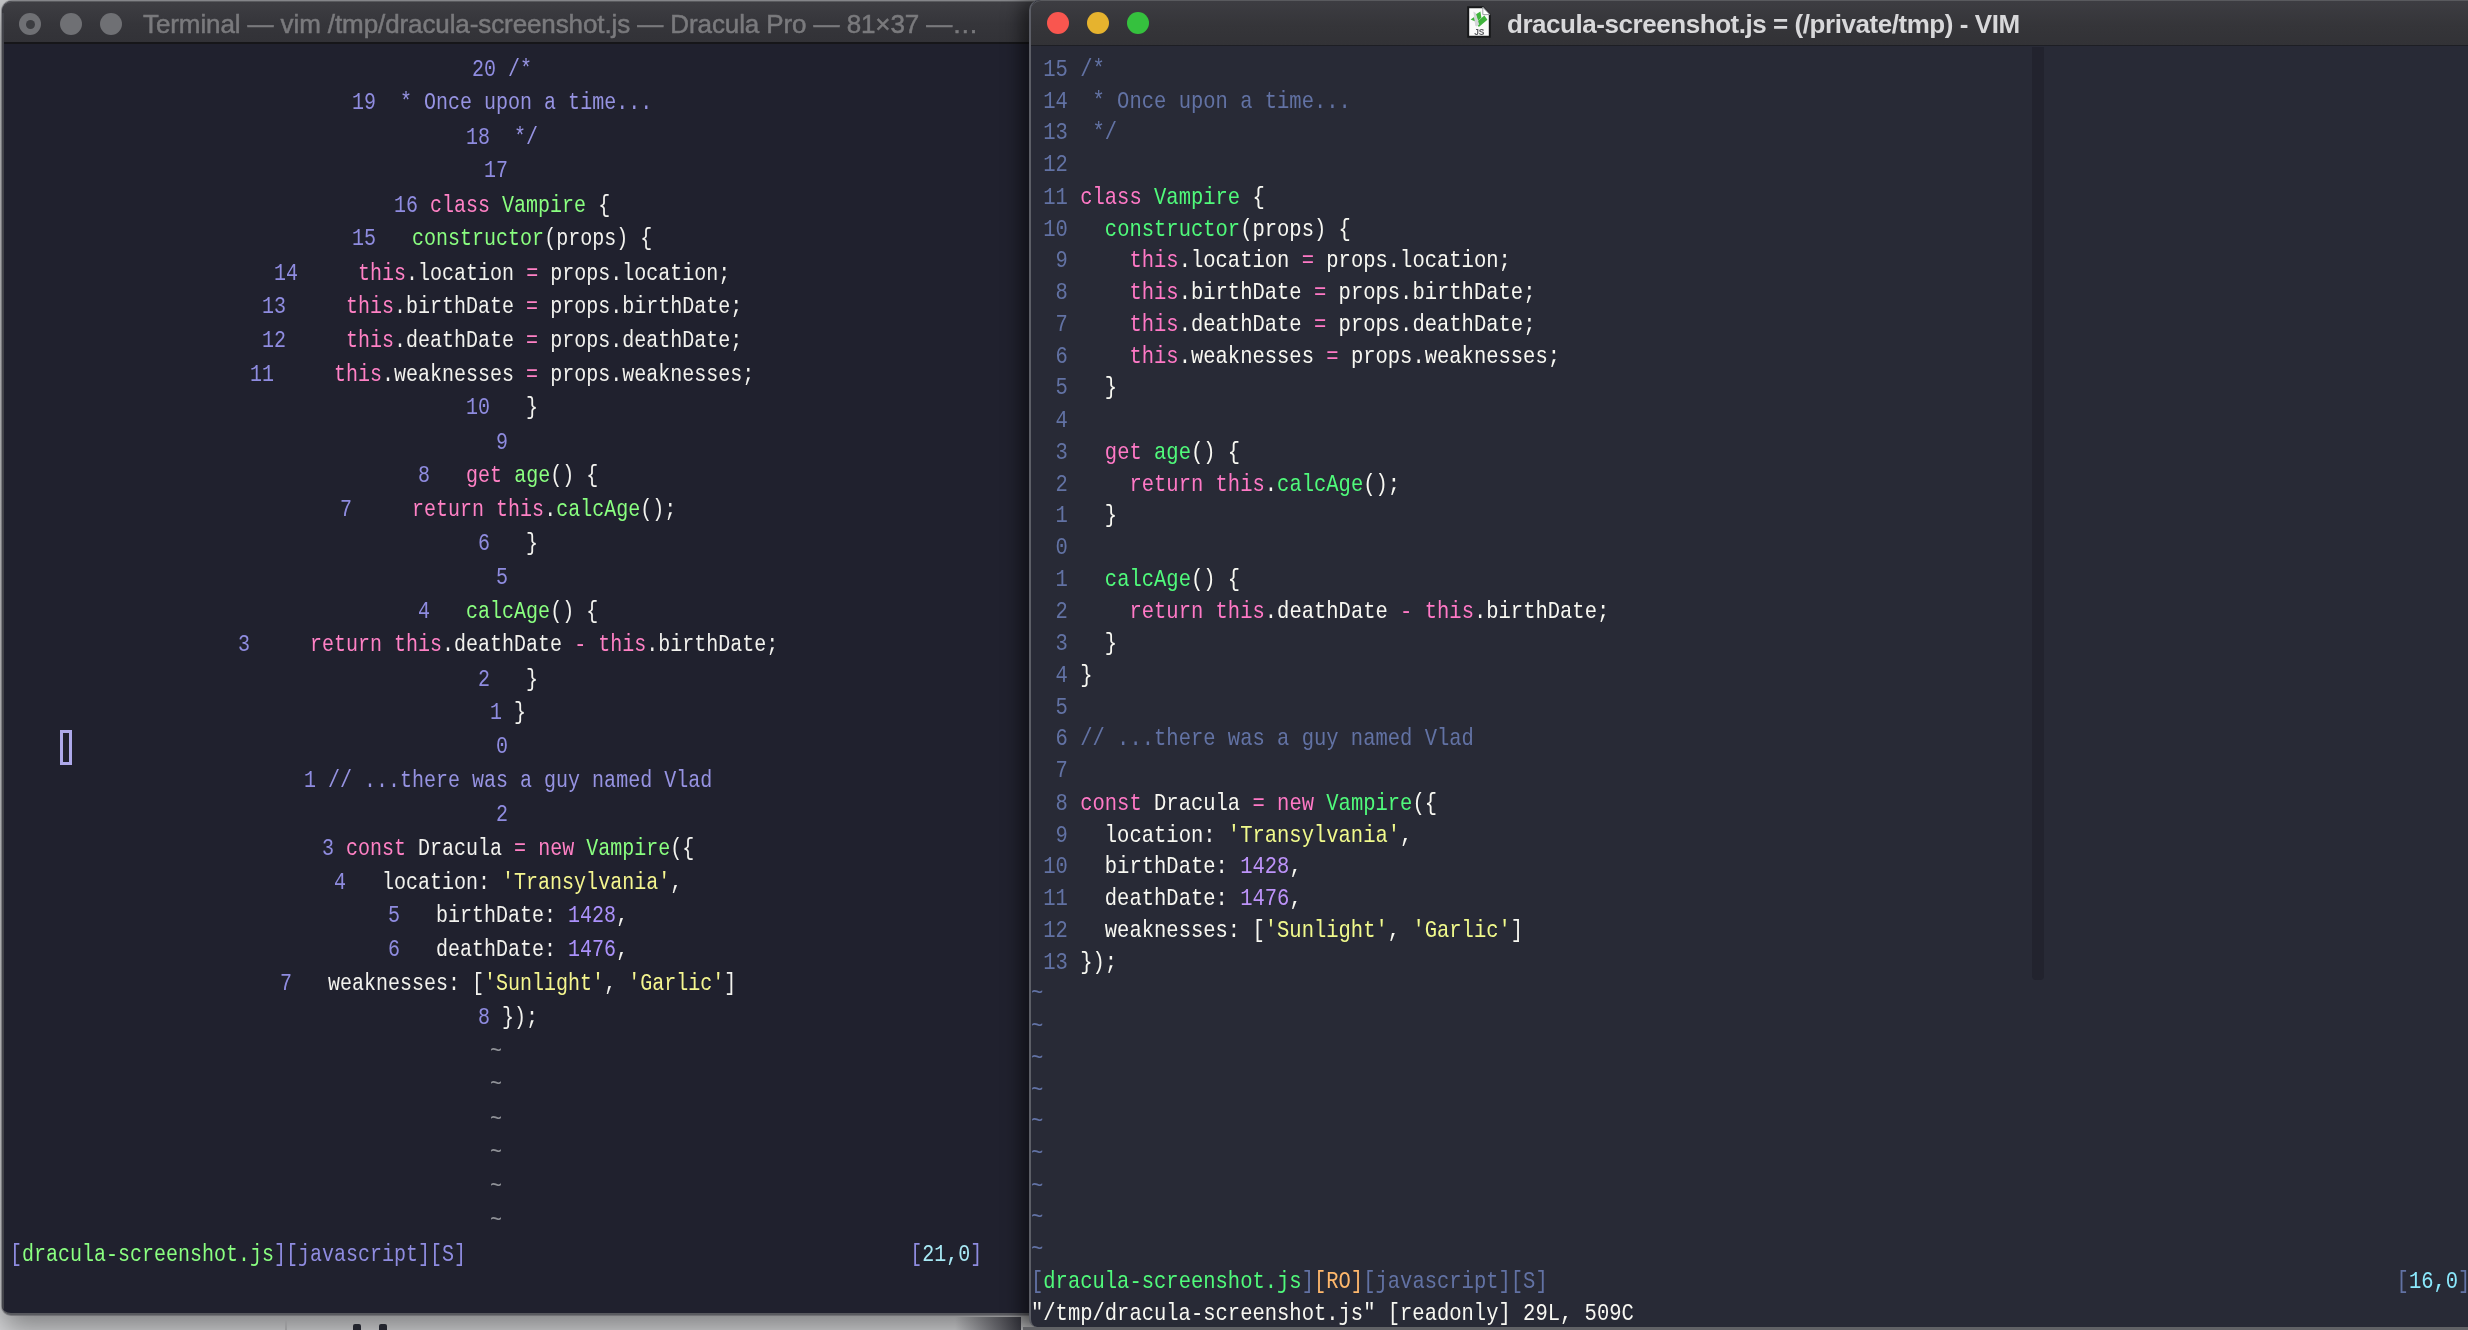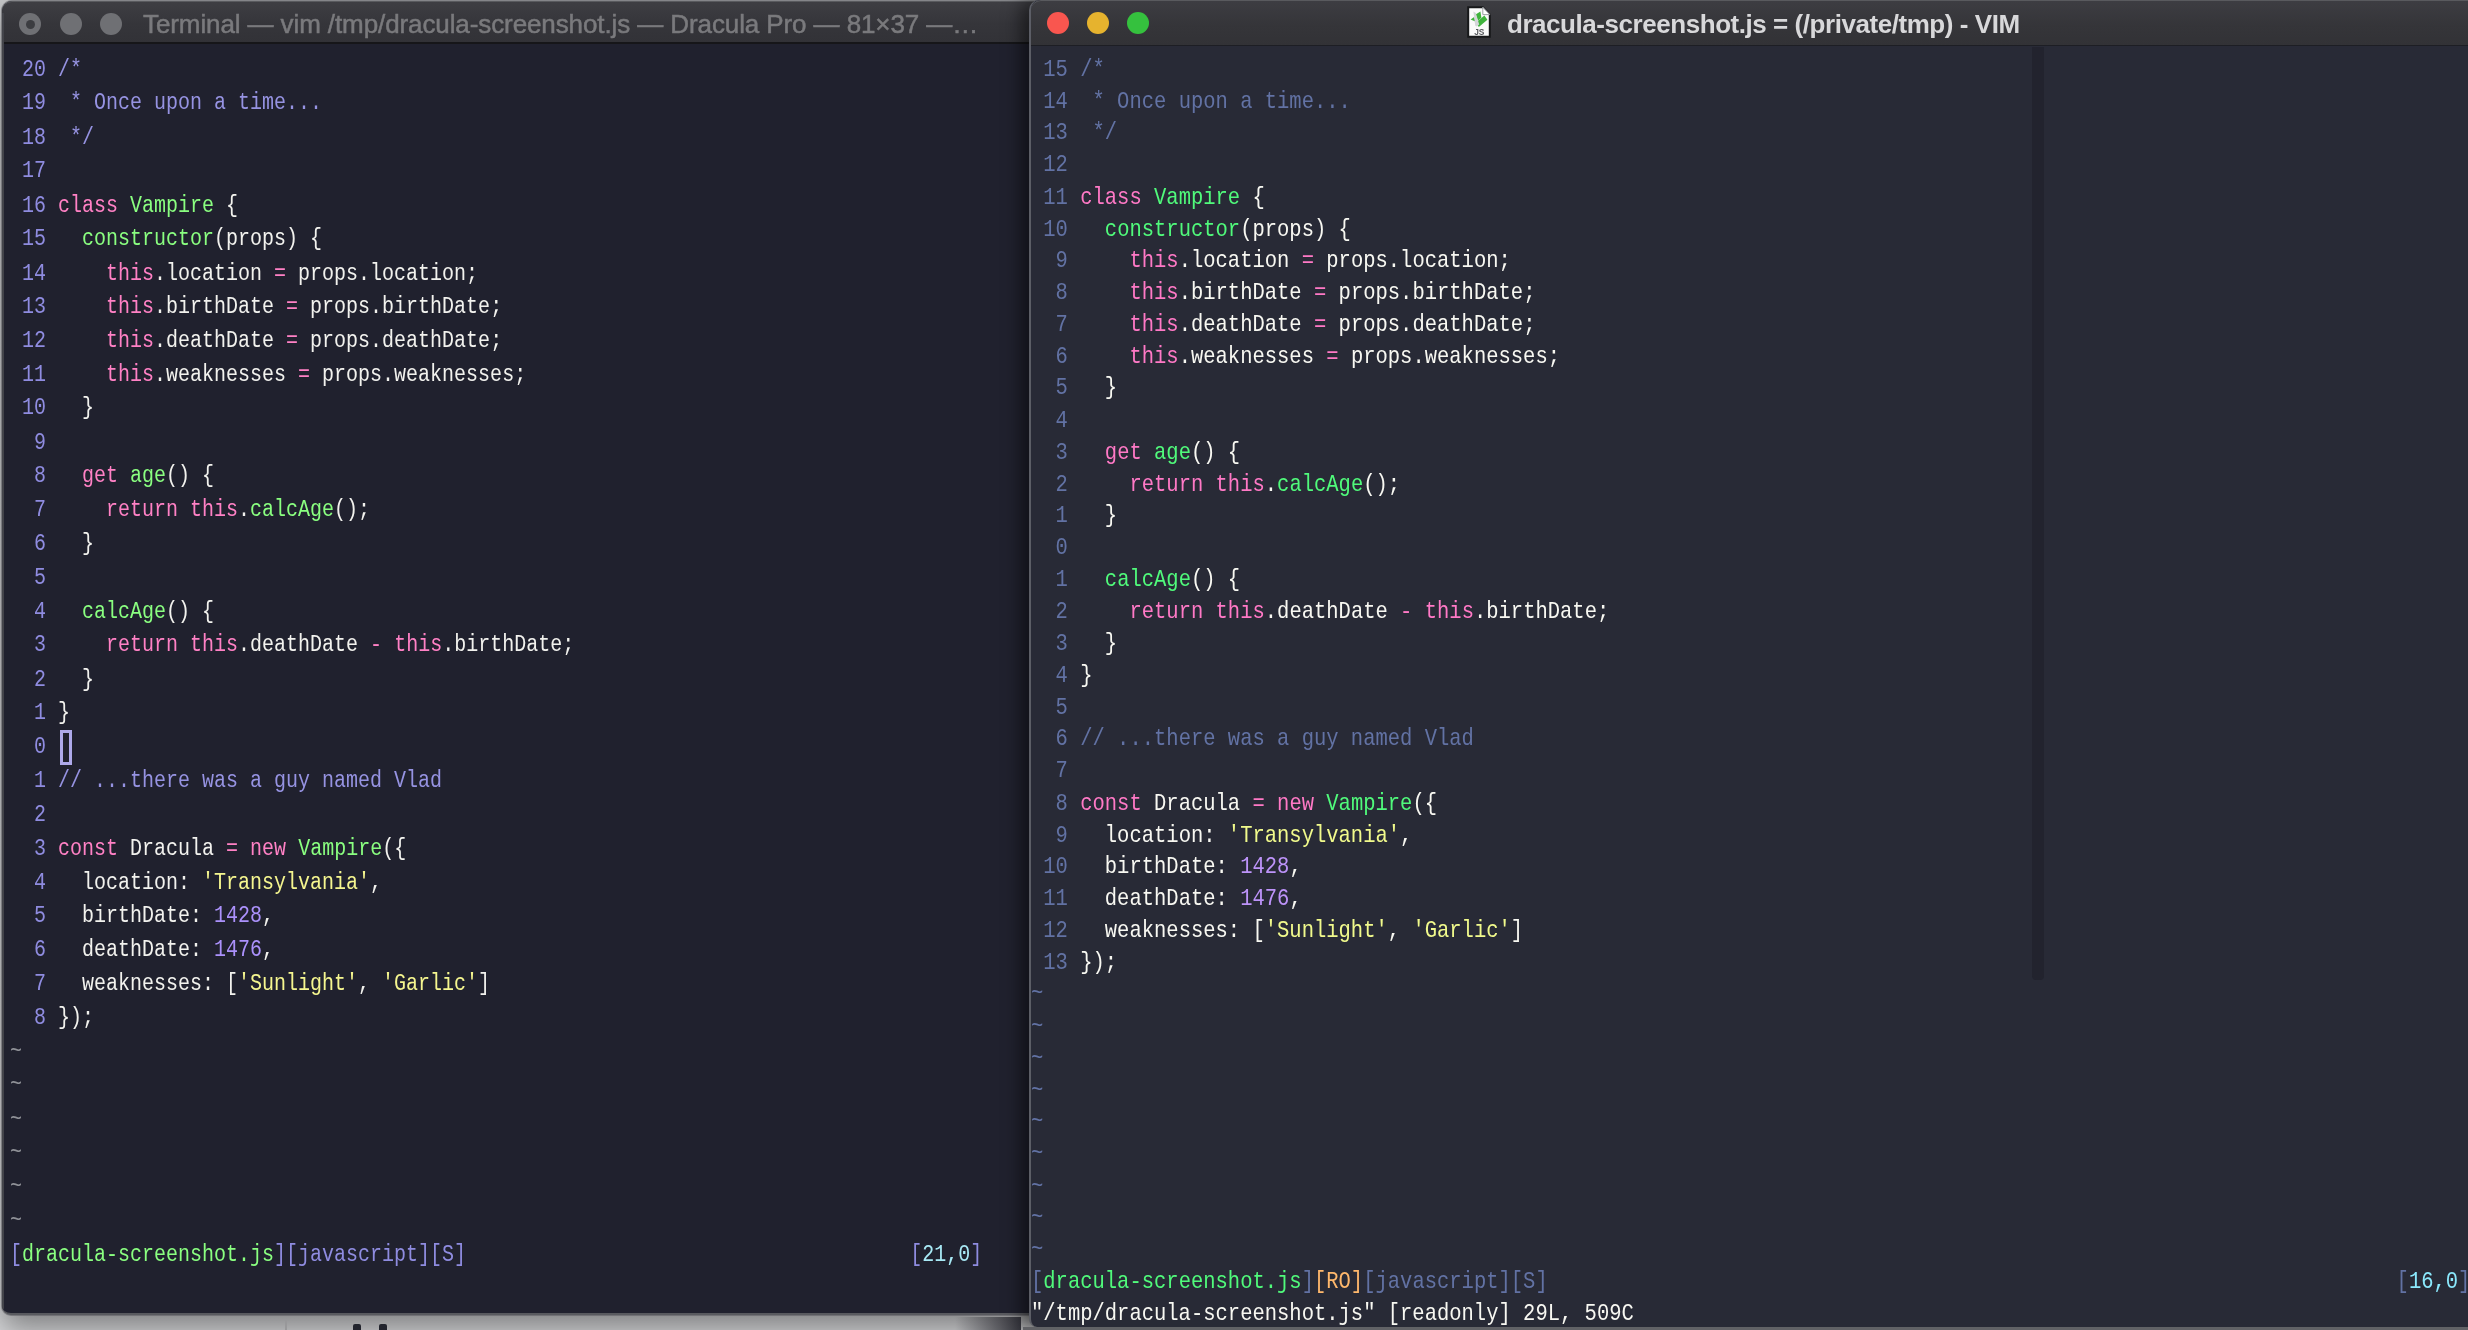--- a/index.html
+++ b/index.html
@@ -2,21 +2,21 @@
 <html><head><meta charset="utf-8">
 <style>
   * { margin:0; padding:0; box-sizing:border-box; }
   html,body { width:2468px; height:1330px; overflow:hidden; }
   body { position:relative; background:linear-gradient(#c6c7c9,#d7d8da); font-family:"Liberation Sans",sans-serif; }
 
   
   #lw { position:absolute; left:2px; top:1px; width:1139px; height:1314px;
         background:#20212e; border-radius:10px 10px 9px 9px;
         border-bottom:2px solid #595a5f;
-        box-shadow:0 0 0 1px rgba(90,90,95,.55), 0 14px 30px rgba(0,0,0,.4); }
+        box-shadow:0 0 0 1px rgba(90,90,95,.55), 0 14px 30px rgba(0,0,0,.4);text-align:center; }
   #lt { position:absolute; left:0; top:0; width:100%; height:43px;
         background:linear-gradient(#3e3e43,#35353a 55%,#323237);
         border-radius:10px 10px 0 0;
         border-top:1px solid #595a5e; border-bottom:2px solid #161619; }
   .tl { position:absolute; top:11px; width:22px; height:22px; border-radius:50%; }
   #lt .b1 { left:17px; background:#6f7074; }
   #lt .b1::after { content:""; position:absolute; left:6.5px; top:6.5px; width:9px; height:9px; border-radius:50%; background:#3c3d41; }
   #lt .b2 { left:58px; background:#6f7074; }
   #lt .b3 { left:98px; background:#6f7074; }
   #ltt { position:absolute; left:141px; top:7px; font-size:26px; font-weight:400; color:#7a7a7d; letter-spacing:-0.1px; -webkit-text-stroke:0.5px #7a7a7d; white-space:nowrap; }

